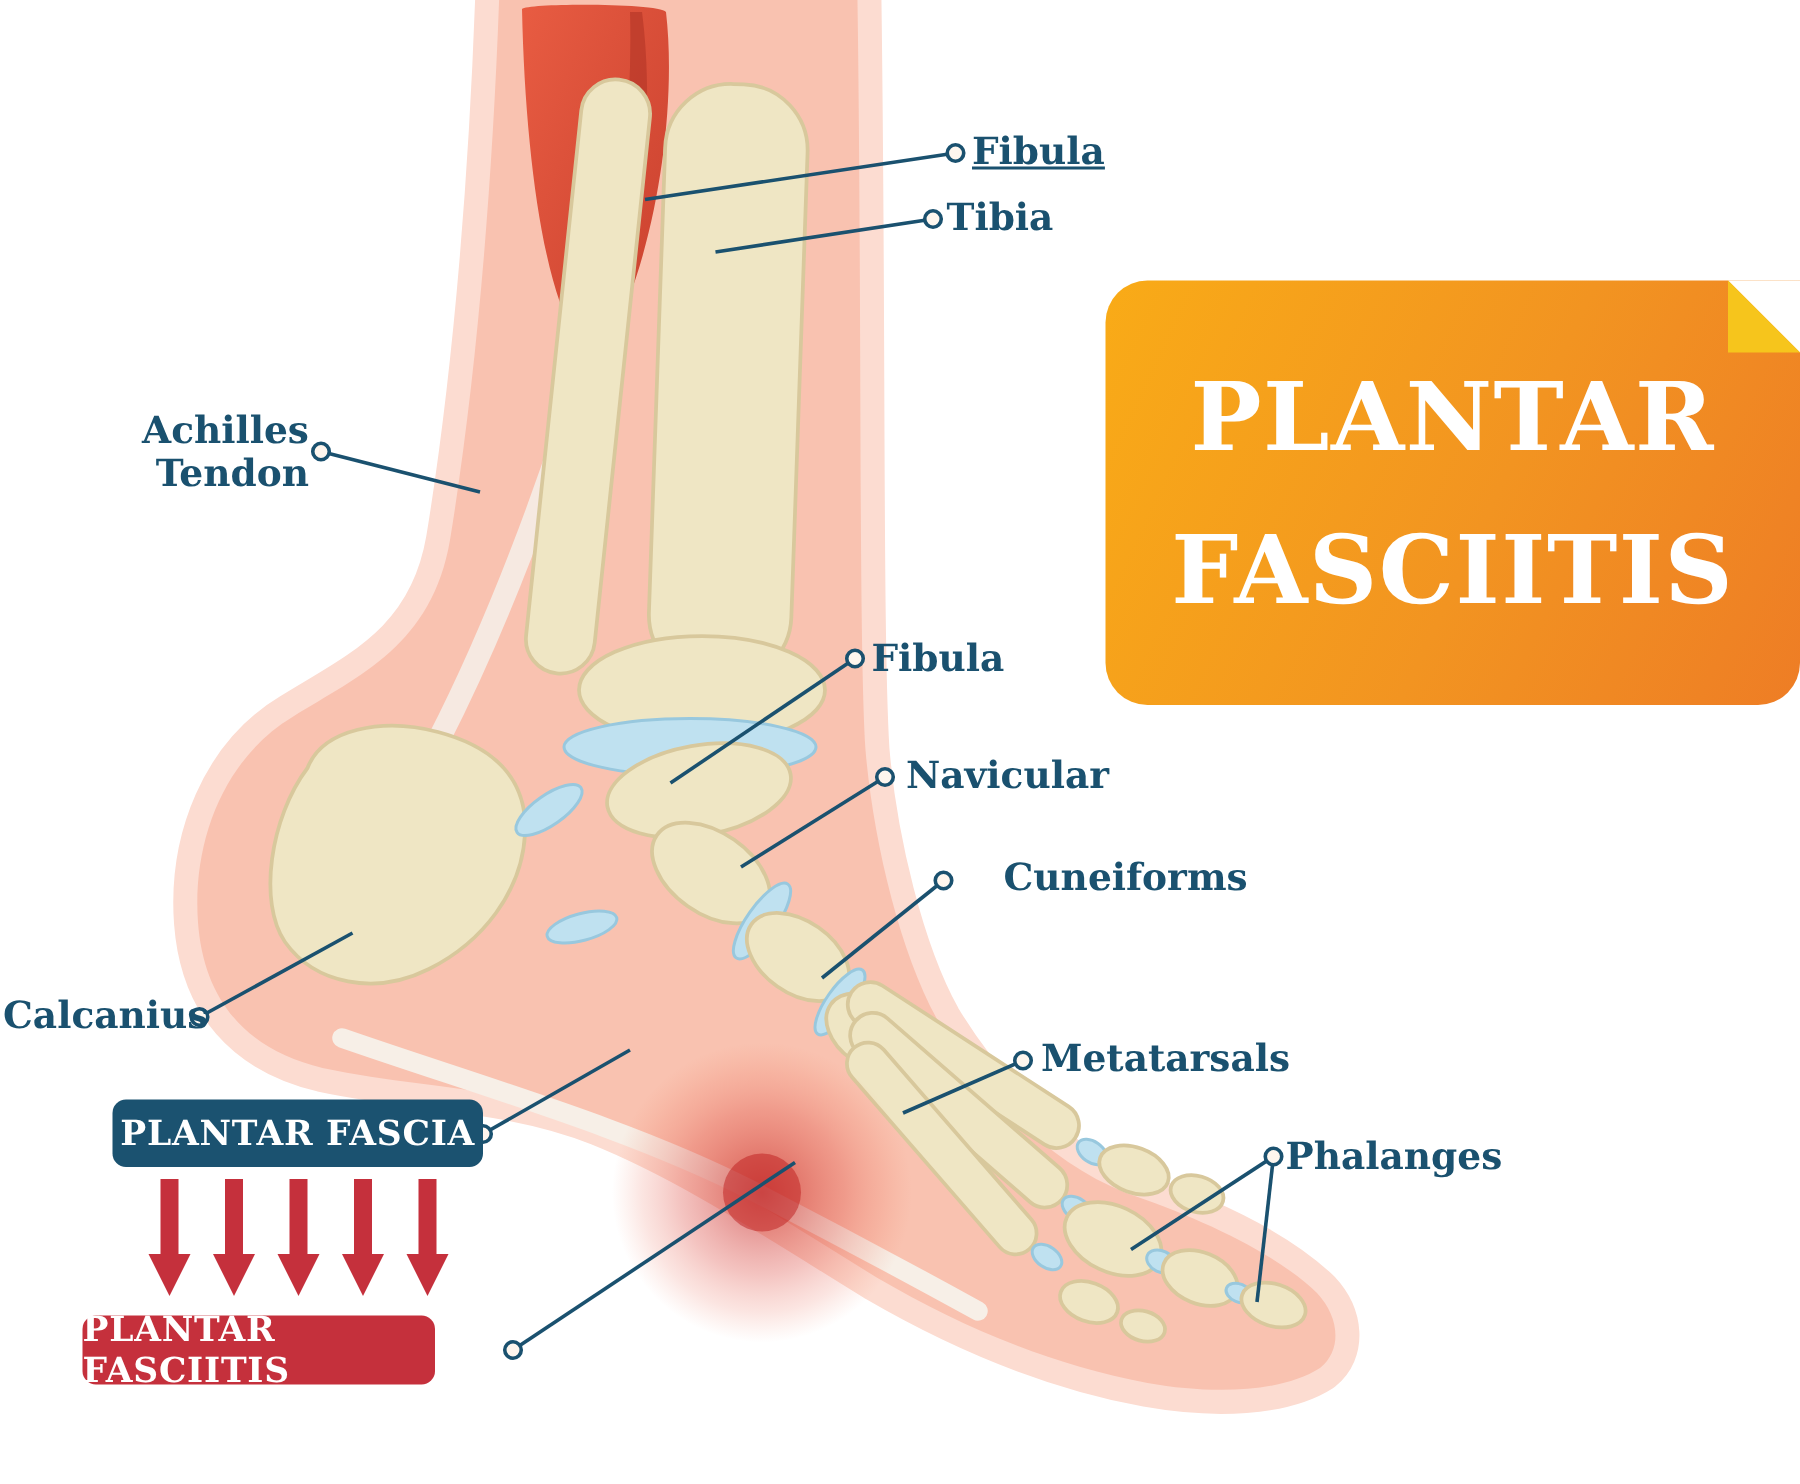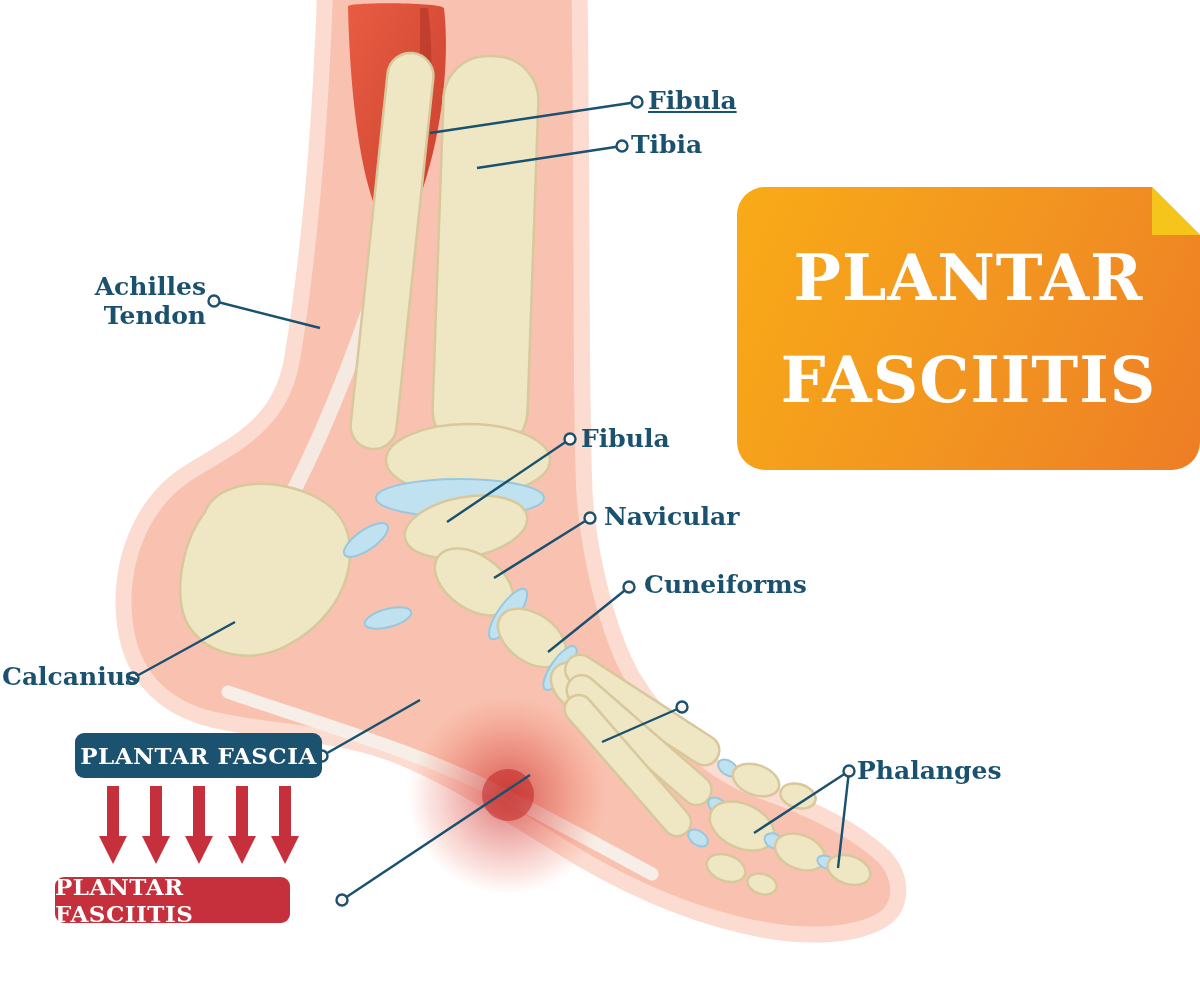--- a/index.html
+++ b/index.html
@@ -9,21 +9,21 @@
 
   .lbl{position:absolute;font-weight:bold;font-size:25px;color:#1a516f;
        white-space:pre-line;line-height:29px;}
   .lbl.center{text-align:right;}
 
   .lbl-fibula{left:648px;top:86px;text-decoration:underline;}
   .lbl-tibia{left:631px;top:130px;}
   .lbl-achilles{left:78px;top:272px;width:128px;}
   .lbl-talus{left:581px;top:424px;}
   .lbl-navicular{left:604px;top:502px;text-align:center;}
-  .lbl-cuneiforms{left:644px;top:570px;}
+  .lbl-cuneiforms{left:669px;top:570px;}
   .lbl-calcanius{left:2px;top:662px;}
   .lbl-metatarsals{left:694px;top:691px;}
   .lbl-phalanges{left:857px;top:756px;}
 
   .title-card{position:absolute;left:737px;top:187px;width:463px;height:283px;
     background:linear-gradient(115deg,#f9ab17 0%,#f29421 55%,#ee7d25 100%);
     border-radius:28px;border-top-right-radius:0;
     display:flex;flex-direction:column;justify-content:center;align-items:center;}
   .title-card::before{content:'';position:absolute;top:0;right:0;width:0;height:0;
     border-top:48px solid #ffffff;border-left:48px solid transparent;}
@@ -149,20 +149,21 @@
   </svg>
 
   <div class="lbl lbl-fibula">Fibula</div>
   <div class="lbl lbl-tibia">Tibia</div>
   <div class="lbl lbl-achilles center">Achilles
 Tendon</div>
   <div class="lbl lbl-talus">Fibula</div>
   <div class="lbl lbl-navicular">Navicular</div>
   <div class="lbl lbl-cuneiforms">Cuneiforms</div>
   <div class="lbl lbl-calcanius">Calcanius</div>
+  <div class="lbl lbl-metatarsals">Metatarsals</div>
   <div class="lbl lbl-phalanges">Phalanges</div>
 
   <div class="title-card">
     <div class="title-line">PLANTAR</div>
     <div class="title-line">FASCIITIS</div>
   </div>
 
   <div class="tag-box box-fascia">PLANTAR FASCIA</div>
   <div class="tag-box box-fasciitis">PLANTAR FASCIITIS</div>
 

